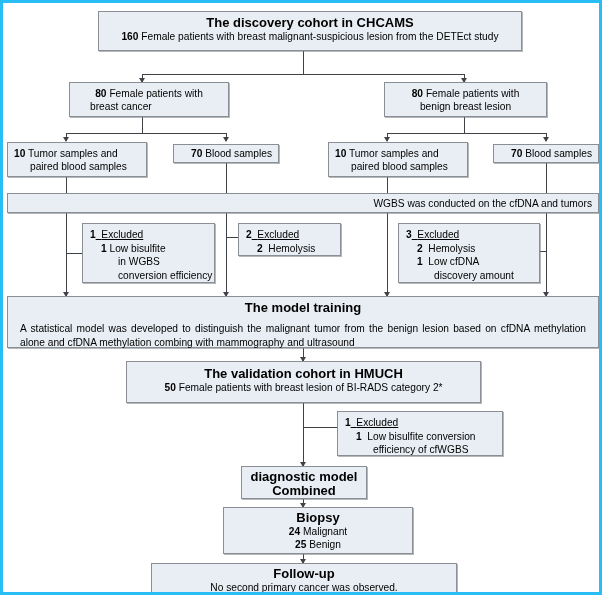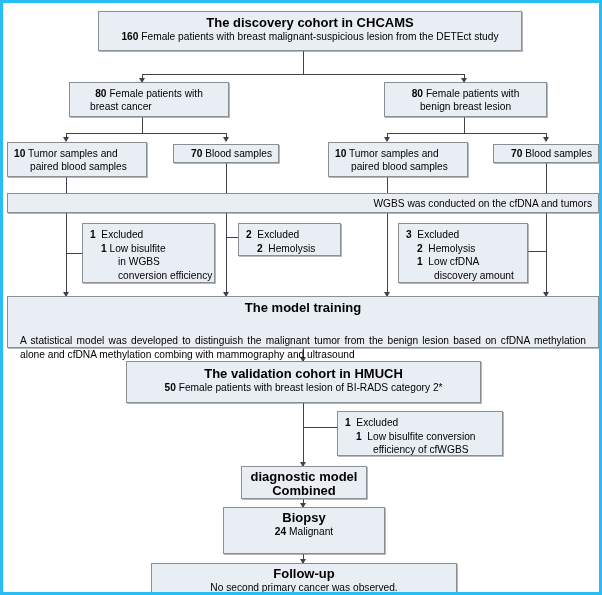--- a/index.html
+++ b/index.html
@@ -38,21 +38,21 @@
   .box .sub{display:block;text-align:center;}
   .box .lead{font-weight:bold;}
   .ctr{display:flex;align-items:center;justify-content:flex-end;height:100%;}
   .ctrcol{display:flex;flex-direction:column;align-items:center;justify-content:center;height:100%;}
   .just{text-align:justify;text-align-last:left;}
 
   
   .exc{font-size:10.2px;line-height:13.5px;padding:4px 7px;}
   .exc .row{white-space:nowrap;}
   .exc .n{font-weight:bold;display:inline-block;}
-  .exc .l1{padding-left:0px;}
+  .exc .l1{padding-left:0px;text-decoration:underline;}
   .exc .l2{padding-left:11px;}
   .exc .l3{padding-left:28px;}
 
   
   .ln{position:absolute;background:#3f4347;z-index:1;}
   .v{width:1px;}
   .h{height:1px;}
   .arw{
     position:absolute;width:0;height:0;
     border-left:3.5px solid transparent;
@@ -174,51 +174,52 @@
     <div class="row l2"><span class="n">1</span> <span>Low bisulfite</span></div>
     <div class="row l3">in WGBS</div>
     <div class="row l3">conversion efficiency</div>
   </div>
 
   <div class="box exc" style="left:235px;top:220px;width:103px;height:33px;">
     <div class="row l1"><span class="n">2</span>&nbsp;&nbsp;<span>Excluded</span></div>
     <div class="row l2"><span class="n">2</span>&nbsp;&nbsp;<span>Hemolysis</span></div>
   </div>
 
-  <div class="box exc" style="left:395px;top:220px;width:130px;height:60px;">
+  <div class="box exc" style="left:395px;top:220px;width:142px;height:60px;">
     <div class="row l1"><span class="n">3</span>&nbsp;&nbsp;<span>Excluded</span></div>
     <div class="row l2"><span class="n">2</span>&nbsp;&nbsp;<span>Hemolysis</span></div>
     <div class="row l2"><span class="n">1</span>&nbsp;&nbsp;<span>Low cfDNA</span></div>
     <div class="row l3">discovery amount</div>
   </div>
 
   <div class="box" style="left:4px;top:293px;width:592px;height:52px;padding:4px 12px;">
     <span class="ttl">The model training</span>
-    <div class="just" style="margin-top:19px;line-height:14px;">A statistical model was developed to distinguish the malignant tumor from the benign lesion based on cfDNA methylation alone and cfDNA methylation combing with mammography and ultrasound</div>
+    <div class="just" style="margin-top:7px;line-height:14px;">A statistical model was developed to distinguish the malignant tumor from the benign lesion based on cfDNA methylation alone and cfDNA methylation combing with mammography and ultrasound</div>
   </div>
 
   <div class="box" style="left:123px;top:358px;width:355px;height:42px;padding-top:5px;">
     <span class="ttl">The validation cohort in HMUCH</span>
     <span class="sub"><span class="lead">50</span> <span>Female patients with breast lesion of BI-RADS category 2*</span></span>
   </div>
 
   <div class="box exc" style="left:334px;top:408px;width:166px;height:45px;">
     <div class="row l1"><span class="n">1</span>&nbsp;&nbsp;<span>Excluded</span></div>
     <div class="row l2"><span class="n">1</span>&nbsp;&nbsp;<span>Low bisulfite conversion</span></div>
     <div class="row l3">efficiency of cfWGBS</div>
   </div>
 
   <div class="box" style="left:238px;top:463px;width:126px;height:33px;">
     <span class="ttl">diagnostic model</span>
     <span class="ttl">Combined</span>
   </div>
 
-  <div class="box" style="left:220px;top:504px;width:162px;height:47px;">
+  <div class="box" style="left:220px;top:504px;width:190px;height:47px;">
     <span class="ttl">Biopsy</span>
     <span class="sub"><span class="lead">24</span> <span>Malignant</span></span>
+    <span class="sub"><span class="lead">25</span> <span>Benign</span></span>
   </div>
 
   <div class="box" style="left:148px;top:560px;width:306px;height:33px;padding-top:3px;">
     <span class="ttl">Follow-up</span>
     <span class="sub">No second primary cancer was observed.</span>
   </div>
 
 </div>
 
 </body></html>

